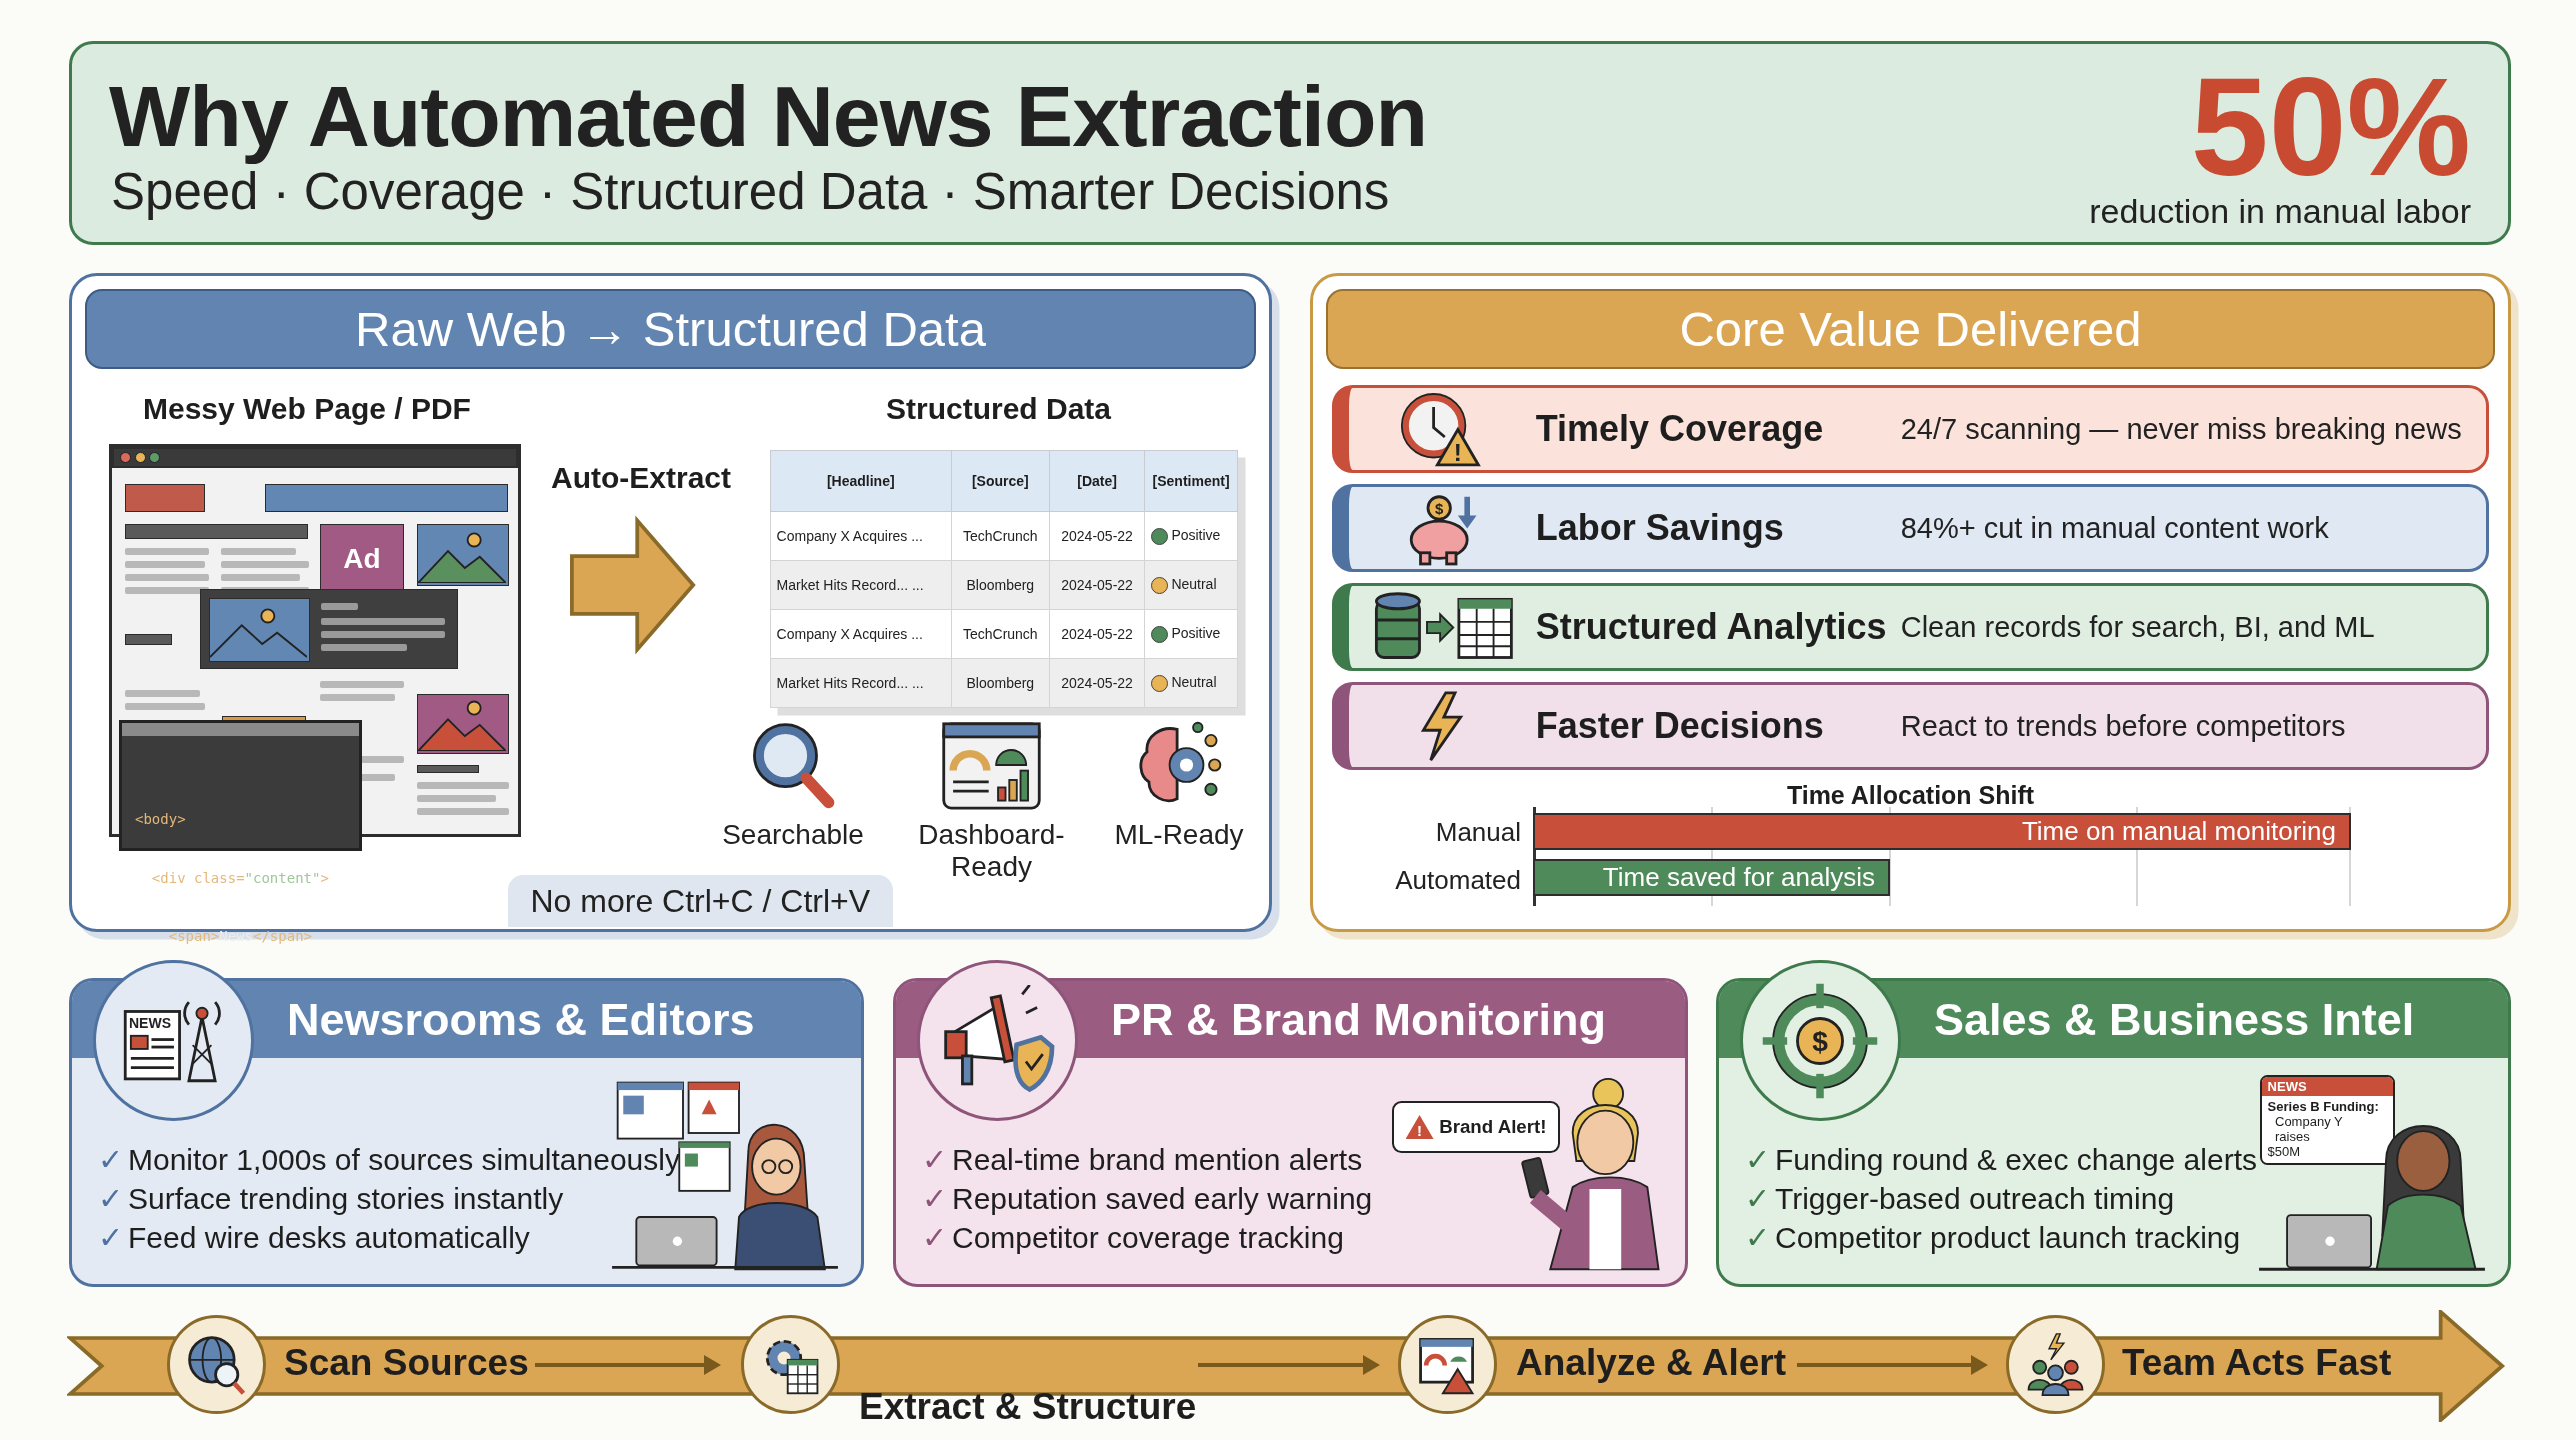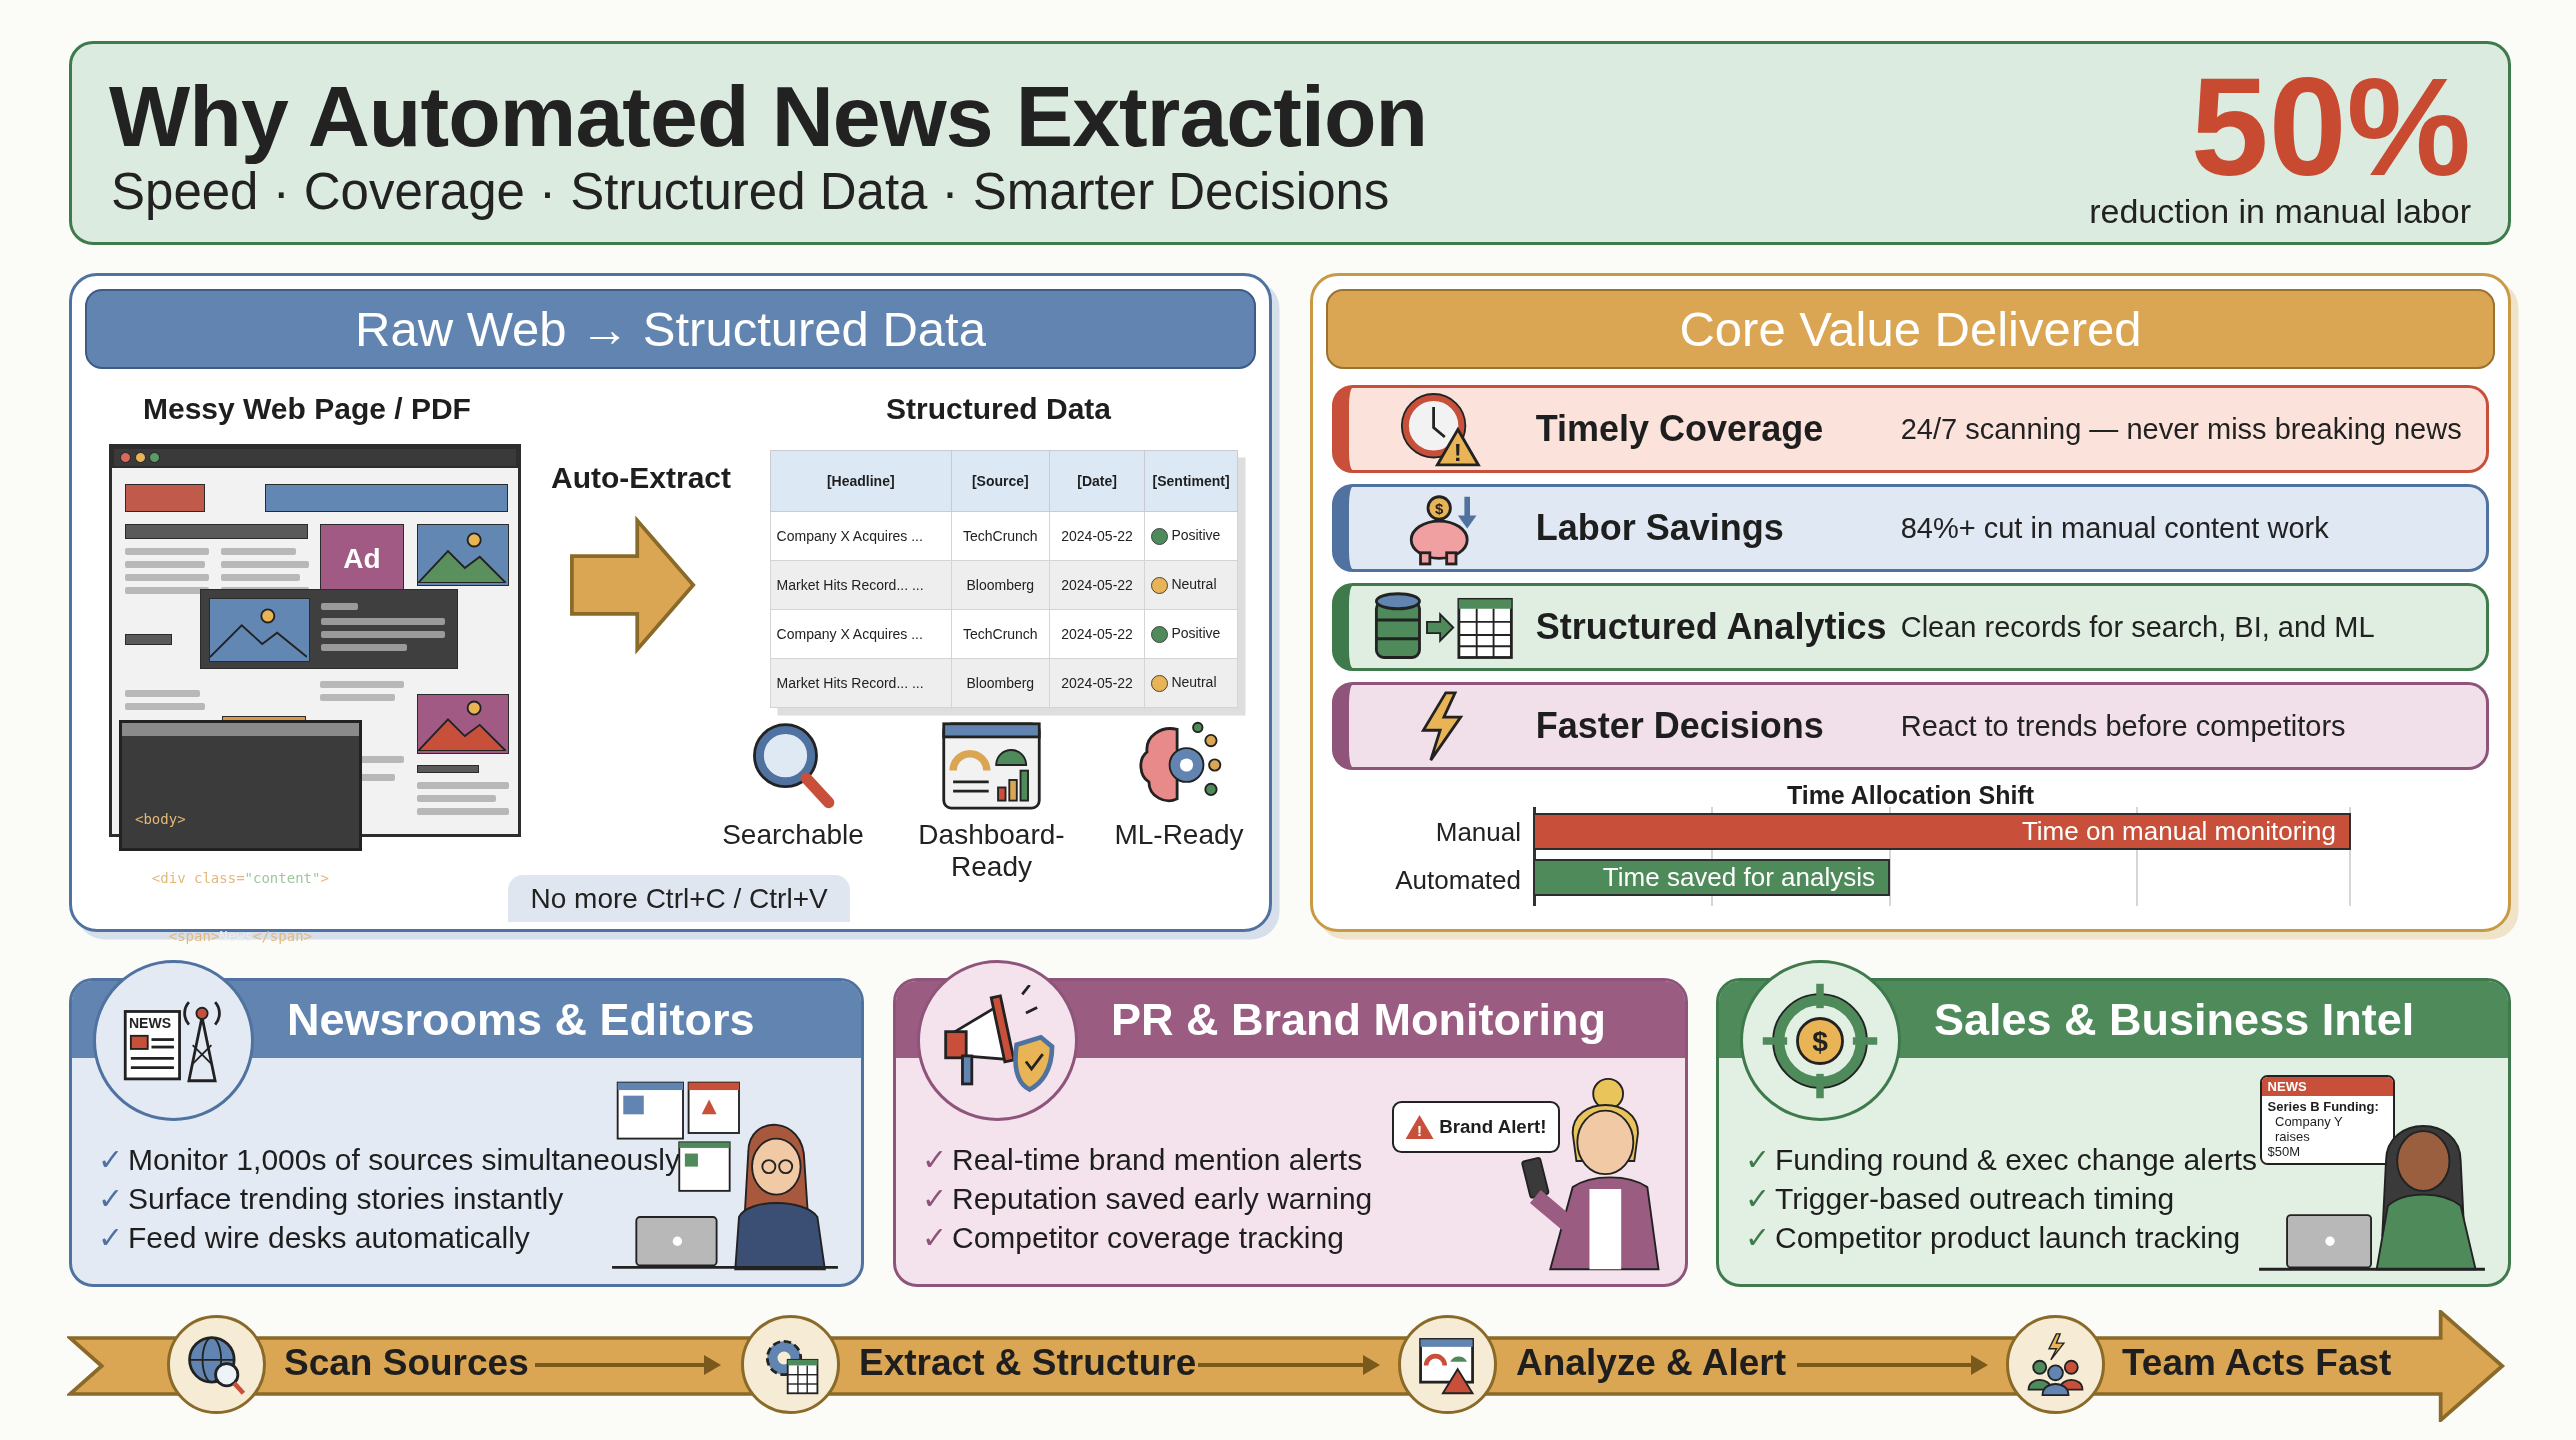--- a/index.html
+++ b/index.html
@@ -38,21 +38,21 @@
   .arrow-big { left: 496px; top: 239px; }
   
   .data-table { left: 698px; top: 174px; width: 468px; border-collapse: collapse; background: #fff; box-shadow: 7.5px 7.5px 0 #dedede; font-size: 14px; }
   .data-table th { background: #dde8f5; font-weight: 700; font-size: 14px; height: 61px; border: 1.9px solid #c8ccd2; }
   .data-table td { height: 49px; border: 1.9px solid #d4d4d4; padding: 0 5.6px; font-size: 14px; color: #222; }
   .data-table tr:nth-child(even) td { background: #eeeeee; }
   .data-table td.c { text-align: center; }
   .senti { display: inline-block; width: 17px; height: 17px; border-radius: 50%; vertical-align: middle; margin-right: 3.7px; border: 0.9px solid #444; }
 
   .feature { top: 449px; text-align: center; font-size: 28px; color: #222; }
-  .pill { left: 436px; top: 599px; padding: 7.5px 22.5px; background: #dfe6ef; border-radius: 15px 15px 0 0; font-size: 28px; color: #222; }
+  .pill { left: 436px; top: 599px; padding: 7.5px 22.5px; background: #dfe6ef; border-radius: 15px 15px 0 0; font-size: 32px; color: #222; }
 
   
   .vrow { left: 18.7px; width: 1157px; height: 88px; border-radius: 20.6px; border: 3.7px solid; border-left-width: 17px; display: flex; align-items: center; }
   .vrow .vicon { width: 187px; height: 100%; display: flex; align-items: center; justify-content: center; }
   .vrow .vtitle { width: 365px; font-size: 36px; font-weight: 700; color: #1e1e1e; white-space: nowrap; }
   .vrow .vdesc { font-size: 29px; color: #222; white-space: nowrap; }
 
   
   .chart-title { left: 0; right: 0; top: 505px; text-align: center; font-size: 25px; font-weight: 700; }
   .chart-area { left: 220px; top: 531px; width: 823px; height: 99px; }
@@ -455,21 +455,21 @@
     <circle cx="28" cy="28" r="18" fill="#6185b0" stroke="#222" stroke-width="3" stroke-dasharray="8 4"></circle>
     <circle cx="28" cy="28" r="7" fill="#f6ecd6"></circle>
     <rect x="32" y="30" width="32" height="36" fill="#fff" stroke="#222" stroke-width="2"></rect>
     <rect x="32" y="30" width="32" height="6" fill="#4f8a5b"></rect>
     <line x1="43" y1="36" x2="43" y2="66" stroke="#222" stroke-width="1.5"></line>
       <line x1="53" y1="36" x2="53" y2="66" stroke="#222" stroke-width="1.5"></line>
     <line x1="32" y1="46" x2="64" y2="46" stroke="#222" stroke-width="1.5"></line>
       <line x1="32" y1="56" x2="64" y2="56" stroke="#222" stroke-width="1.5"></line>
   </svg>
 </div>
-<div class="step-label" style="left:859px;">Extract &amp; Structure</div>
+<div class="step-label" style="left:859px;margin-top:44px;">Extract &amp; Structure</div>
 <div class="step-arrow" style="left:1198px; width:178px;"></div>
 
 <div class="step-circle" style="left:1398px;">
   <svg width="65" height="65" viewBox="0 0 70 70">
     <rect x="6" y="8" width="56" height="46" fill="#fff" stroke="#222" stroke-width="3"></rect>
     <rect x="6" y="8" width="56" height="8" fill="#6185b0"></rect>
     <path d="M12 36 A10 10 0 0 1 32 36" fill="none" stroke="#c8503a" stroke-width="5"></path>
     <path d="M38 32 A10 10 0 0 1 56 32 Z" fill="#4f8a5b"></path>
     <polygon points="46,40 62,66 30,66" fill="#c8503a" stroke="#222" stroke-width="2"></polygon>
   </svg>

